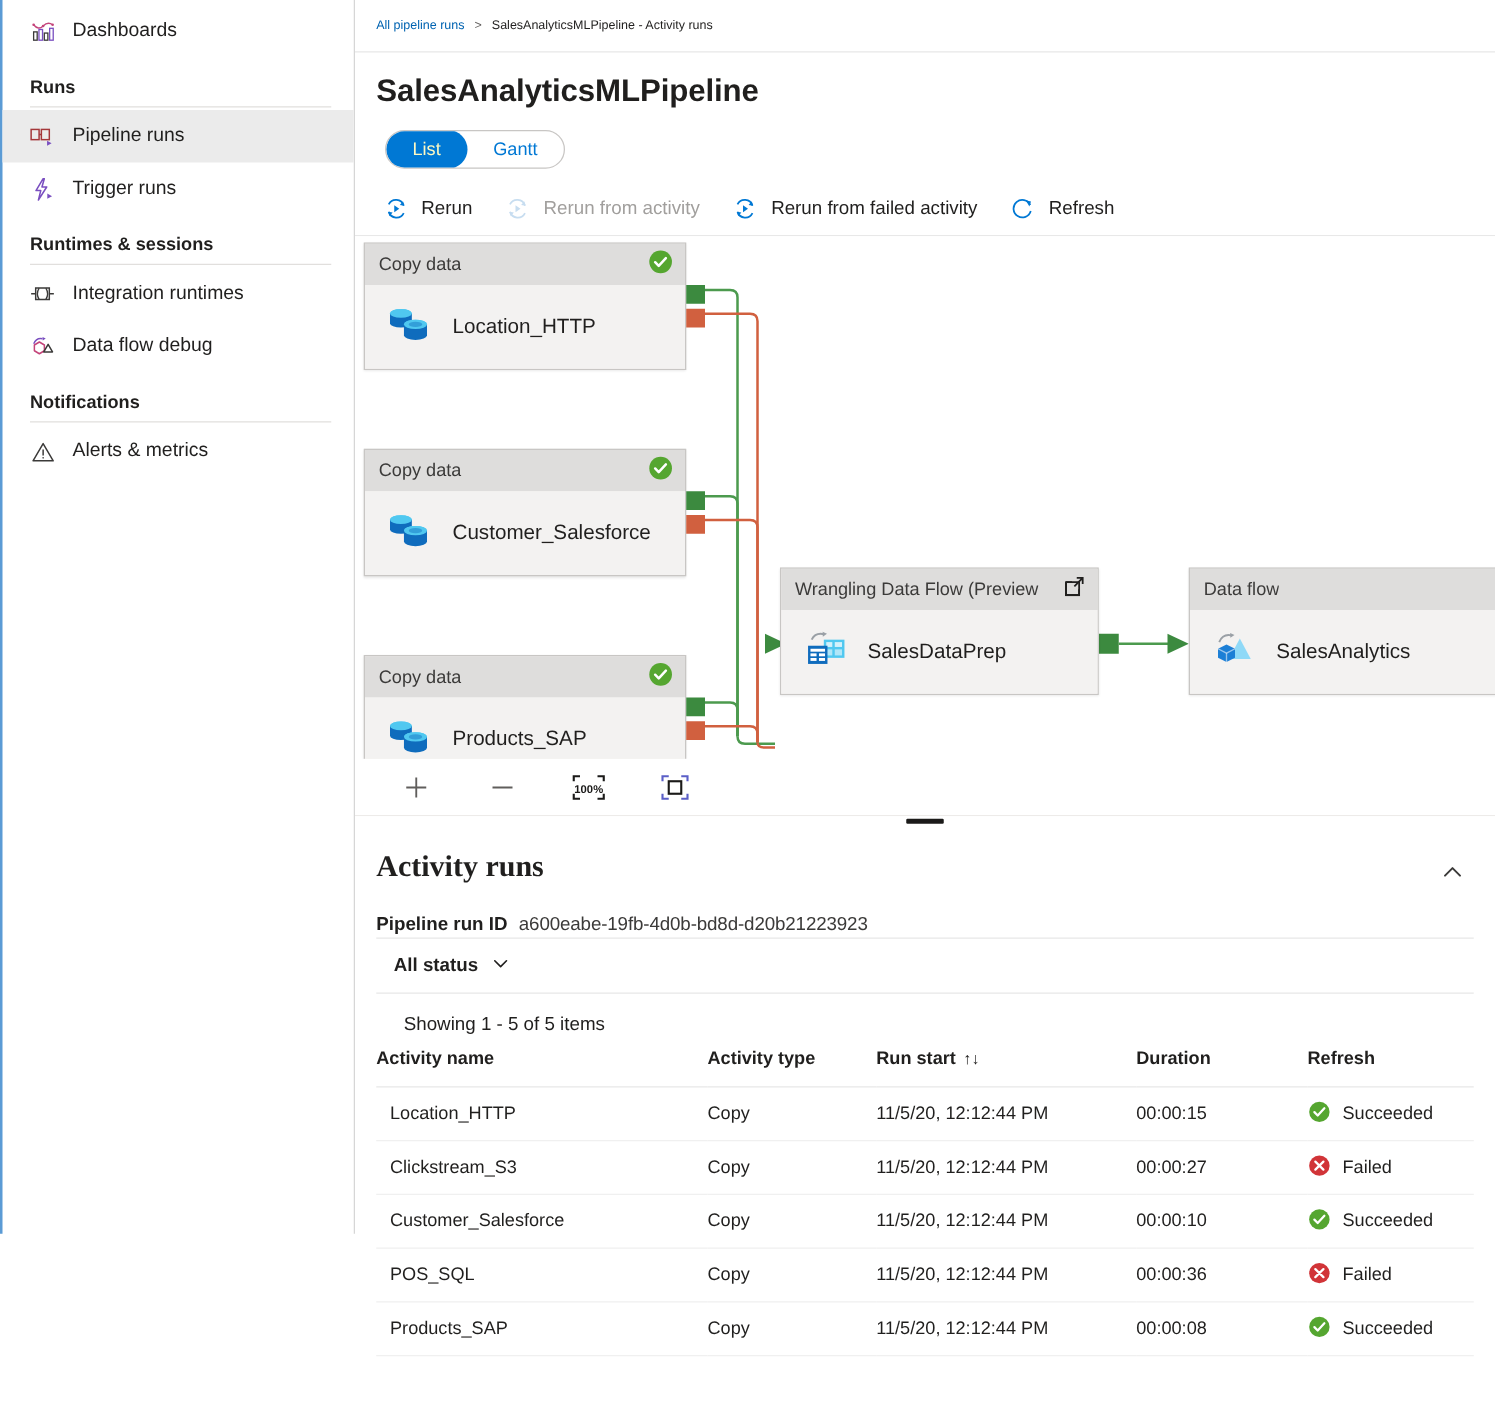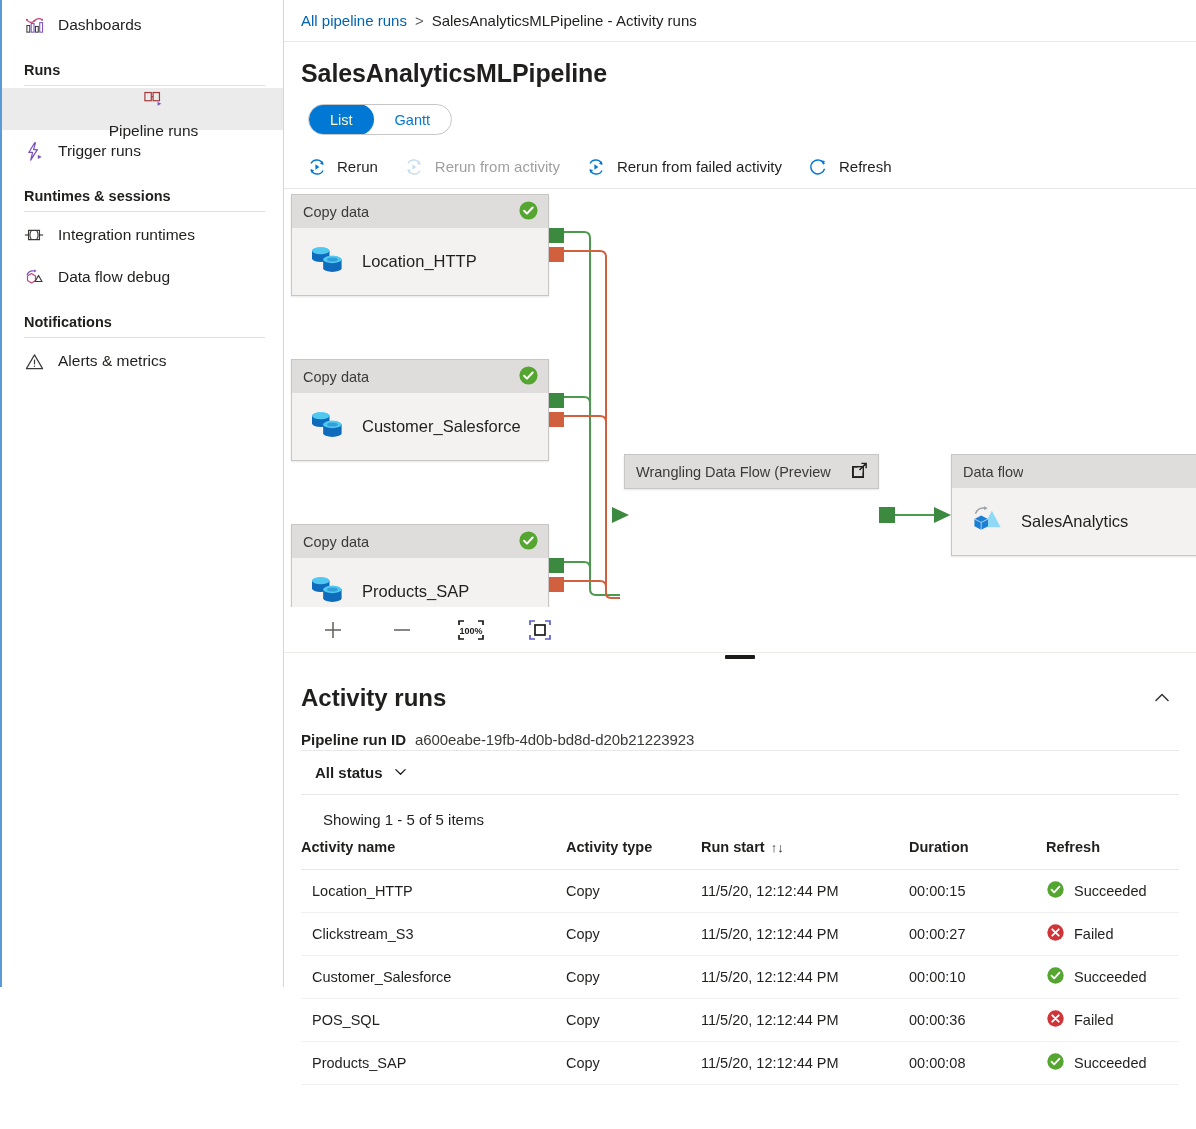--- a/index.html
+++ b/index.html
@@ -31,21 +31,21 @@
   .nav-item {
     display: flex;
     align-items: center;
     height: 42px;
     padding-left: 22px;
     gap: 14px;
     cursor: pointer;
     font-size: 15.5px;
     color: #201f1e;
   }
-  .nav-item.selected { background: #ebebeb; flex-direction: column; }
+  .nav-item.selected { background: #ebebeb; }
   .nav-icon {
     width: 20px; height: 20px;
     display: flex; align-items: center; justify-content: center;
     flex: 0 0 20px;
   }
   .nav-label { white-space: nowrap; }
   .nav-group {
     font-size: 14.5px;
     font-weight: 600;
     color: #201f1e;
@@ -67,21 +67,21 @@
     min-width: 0;
     position: relative;
   }
 
   .breadcrumb {
     height: 42px;
     display: flex;
     align-items: center;
     padding-left: 17px;
     gap: 8px;
-    font-size: 15px;
+    font-size: 10px;
     border-bottom: 1px solid #e8e8e8;
     flex: 0 0 42px;
   }
   .crumb-link { color: #0063b1; cursor: pointer; }
   .crumb-sep { color: #605e5c; }
   .crumb-current { color: #201f1e; }
 
   .page-title {
     font-size: 25px;
     font-weight: 600;
@@ -218,23 +218,24 @@
 
   
   .activity {
     flex: 1 1 auto;
     padding: 0 17px 0 17px;
     overflow: hidden;
     min-height: 0;
   }
   .activity-head {
     display: flex;
-    align-items: center;
+    align-items: flex-start;
     justify-content: space-between;
     padding-top: 18px;
+    font-family: Liberation Serif, serif;
   }
   .activity-title { font-size: 24px; font-weight: 600; color: #201f1e; }
   .collapse-btn { width: 34px; height: 34px; display:flex; align-items:center; justify-content:center; cursor:pointer; color:#3b3a39; }
   .runid-row {
     display: flex;
     align-items: baseline;
     gap: 9px;
     padding-top: 16px;
     font-size: 15px;
   }
@@ -560,20 +561,40 @@
         <div class="node-header">
           <span class="node-header-title">Wrangling Data Flow (Preview</span>
           <span>
             <svg width="19" height="19" viewBox="0 0 20 20">
               <path d="M3 6 h5 M3 6 v11 h11 v-5" fill="none" stroke="#201f1e" stroke-width="1.5"></path>
               <path d="M3 6 v11 h11" fill="none" stroke="#201f1e" stroke-width="1.5"></path>
               <rect x="3" y="6" width="11" height="11" fill="none" stroke="#201f1e" stroke-width="1.5"></rect>
               <path d="M10 9.5 L17 2.5 M12 2.5 h5 v5" fill="none" stroke="#201f1e" stroke-width="1.5"></path>
             </svg>
           </span>
+        </div>
+        <div class="node-body">
+          <span>
+            <svg width="36" height="33" viewBox="0 0 36 34">
+              <path d="M6 9 q3 -6 10 -4.5" fill="none" stroke="#9aa0a6" stroke-width="1.6"></path>
+              <path d="M15 2.4 l3.6 1.8 -3.4 2.3 z" fill="#9aa0a6"></path>
+              <rect x="16" y="9" width="17" height="15" fill="#50c8f0"></rect>
+              <rect x="18" y="11" width="5" height="4" fill="#ffffff" opacity="0.75"></rect>
+              <rect x="25" y="11" width="6" height="4" fill="#ffffff" opacity="0.75"></rect>
+              <rect x="18" y="17" width="5" height="5" fill="#ffffff" opacity="0.55"></rect>
+              <rect x="25" y="17" width="6" height="5" fill="#ffffff" opacity="0.55"></rect>
+              <rect x="3" y="14" width="16" height="15" fill="#0f6cbd"></rect>
+              <rect x="5" y="16.5" width="12" height="2.4" fill="#ffffff"></rect>
+              <rect x="5" y="20.3" width="5" height="2.4" fill="#ffffff"></rect>
+              <rect x="12" y="20.3" width="5" height="2.4" fill="#ffffff"></rect>
+              <rect x="5" y="24.1" width="5" height="2.4" fill="#ffffff"></rect>
+              <rect x="12" y="24.1" width="5" height="2.4" fill="#ffffff"></rect>
+            </svg>
+          </span>
+          <span class="node-name">SalesDataPrep</span>
         </div>
       </div>
 
       <div class="node" style="left:667px; top:265px; width:255px;">
         <div class="node-header">
           <span class="node-header-title">Data flow</span>
         </div>
         <div class="node-body">
           <span>
             <svg width="36" height="33" viewBox="0 0 36 34">

